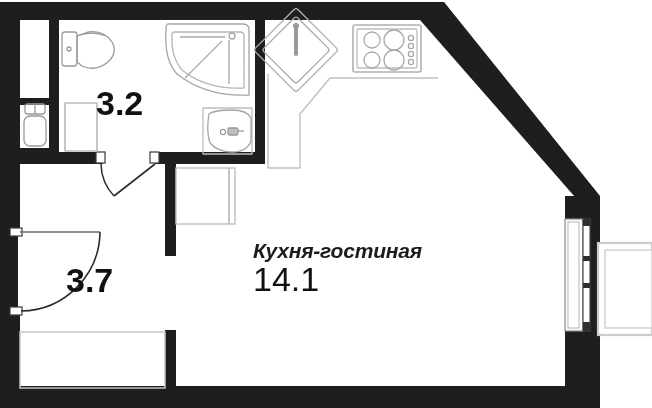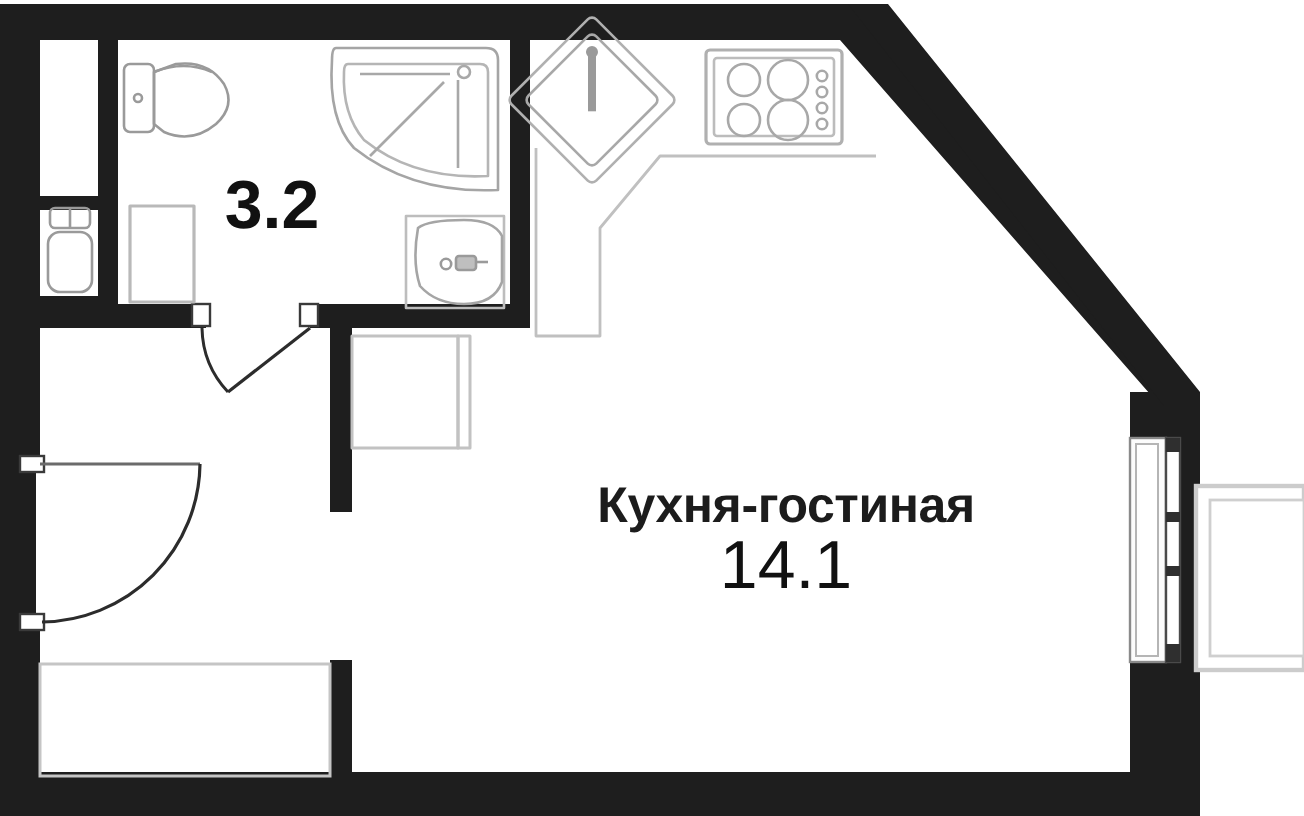--- a/index.html
+++ b/index.html
@@ -20,32 +20,32 @@
   #floorplan-svg {
     position: absolute;
     left: 0;
     top: 0;
     width: 652px;
     height: 408px;
     display: block;
   }
   .room-label {
     position: absolute;
-    text-align: center;
     color: #1a1a1a;
     font-family: "Liberation Sans", sans-serif;
     line-height: 1.05;
     white-space: nowrap;
     user-select: none;
   }
   .room-name {
-    font-size: 25px;
+    font-size: 21px;
     font-weight: 700;
     letter-spacing: -0.2px;
     color: #1c1c1c;
+    font-style: italic;
   }
   .room-area {
     font-size: 34px;
     font-weight: 400;
     letter-spacing: 0px;
     color: #111111;
   }
   .area-only {
     font-size: 34px;
     font-weight: 700;
@@ -217,19 +217,22 @@
     <g>
       <rect x="20" y="332" width="145" height="56" fill="none" stroke="#c5c5c5" stroke-width="1.5"></rect>
     </g>
 
   </svg>
 
   <div class="room-label" id="label-bath">
     <div class="area-only">3.2</div>
   </div>
 
+  <div class="room-label" id="label-hall">
+    <div class="area-only">3.7</div>
+  </div>
 
   <div class="room-label" id="label-kitchen">
     <div class="room-name">Кухня-гостиная</div>
     <div class="room-area">14.1</div>
   </div>
 
 </div>
 
 </body></html>

